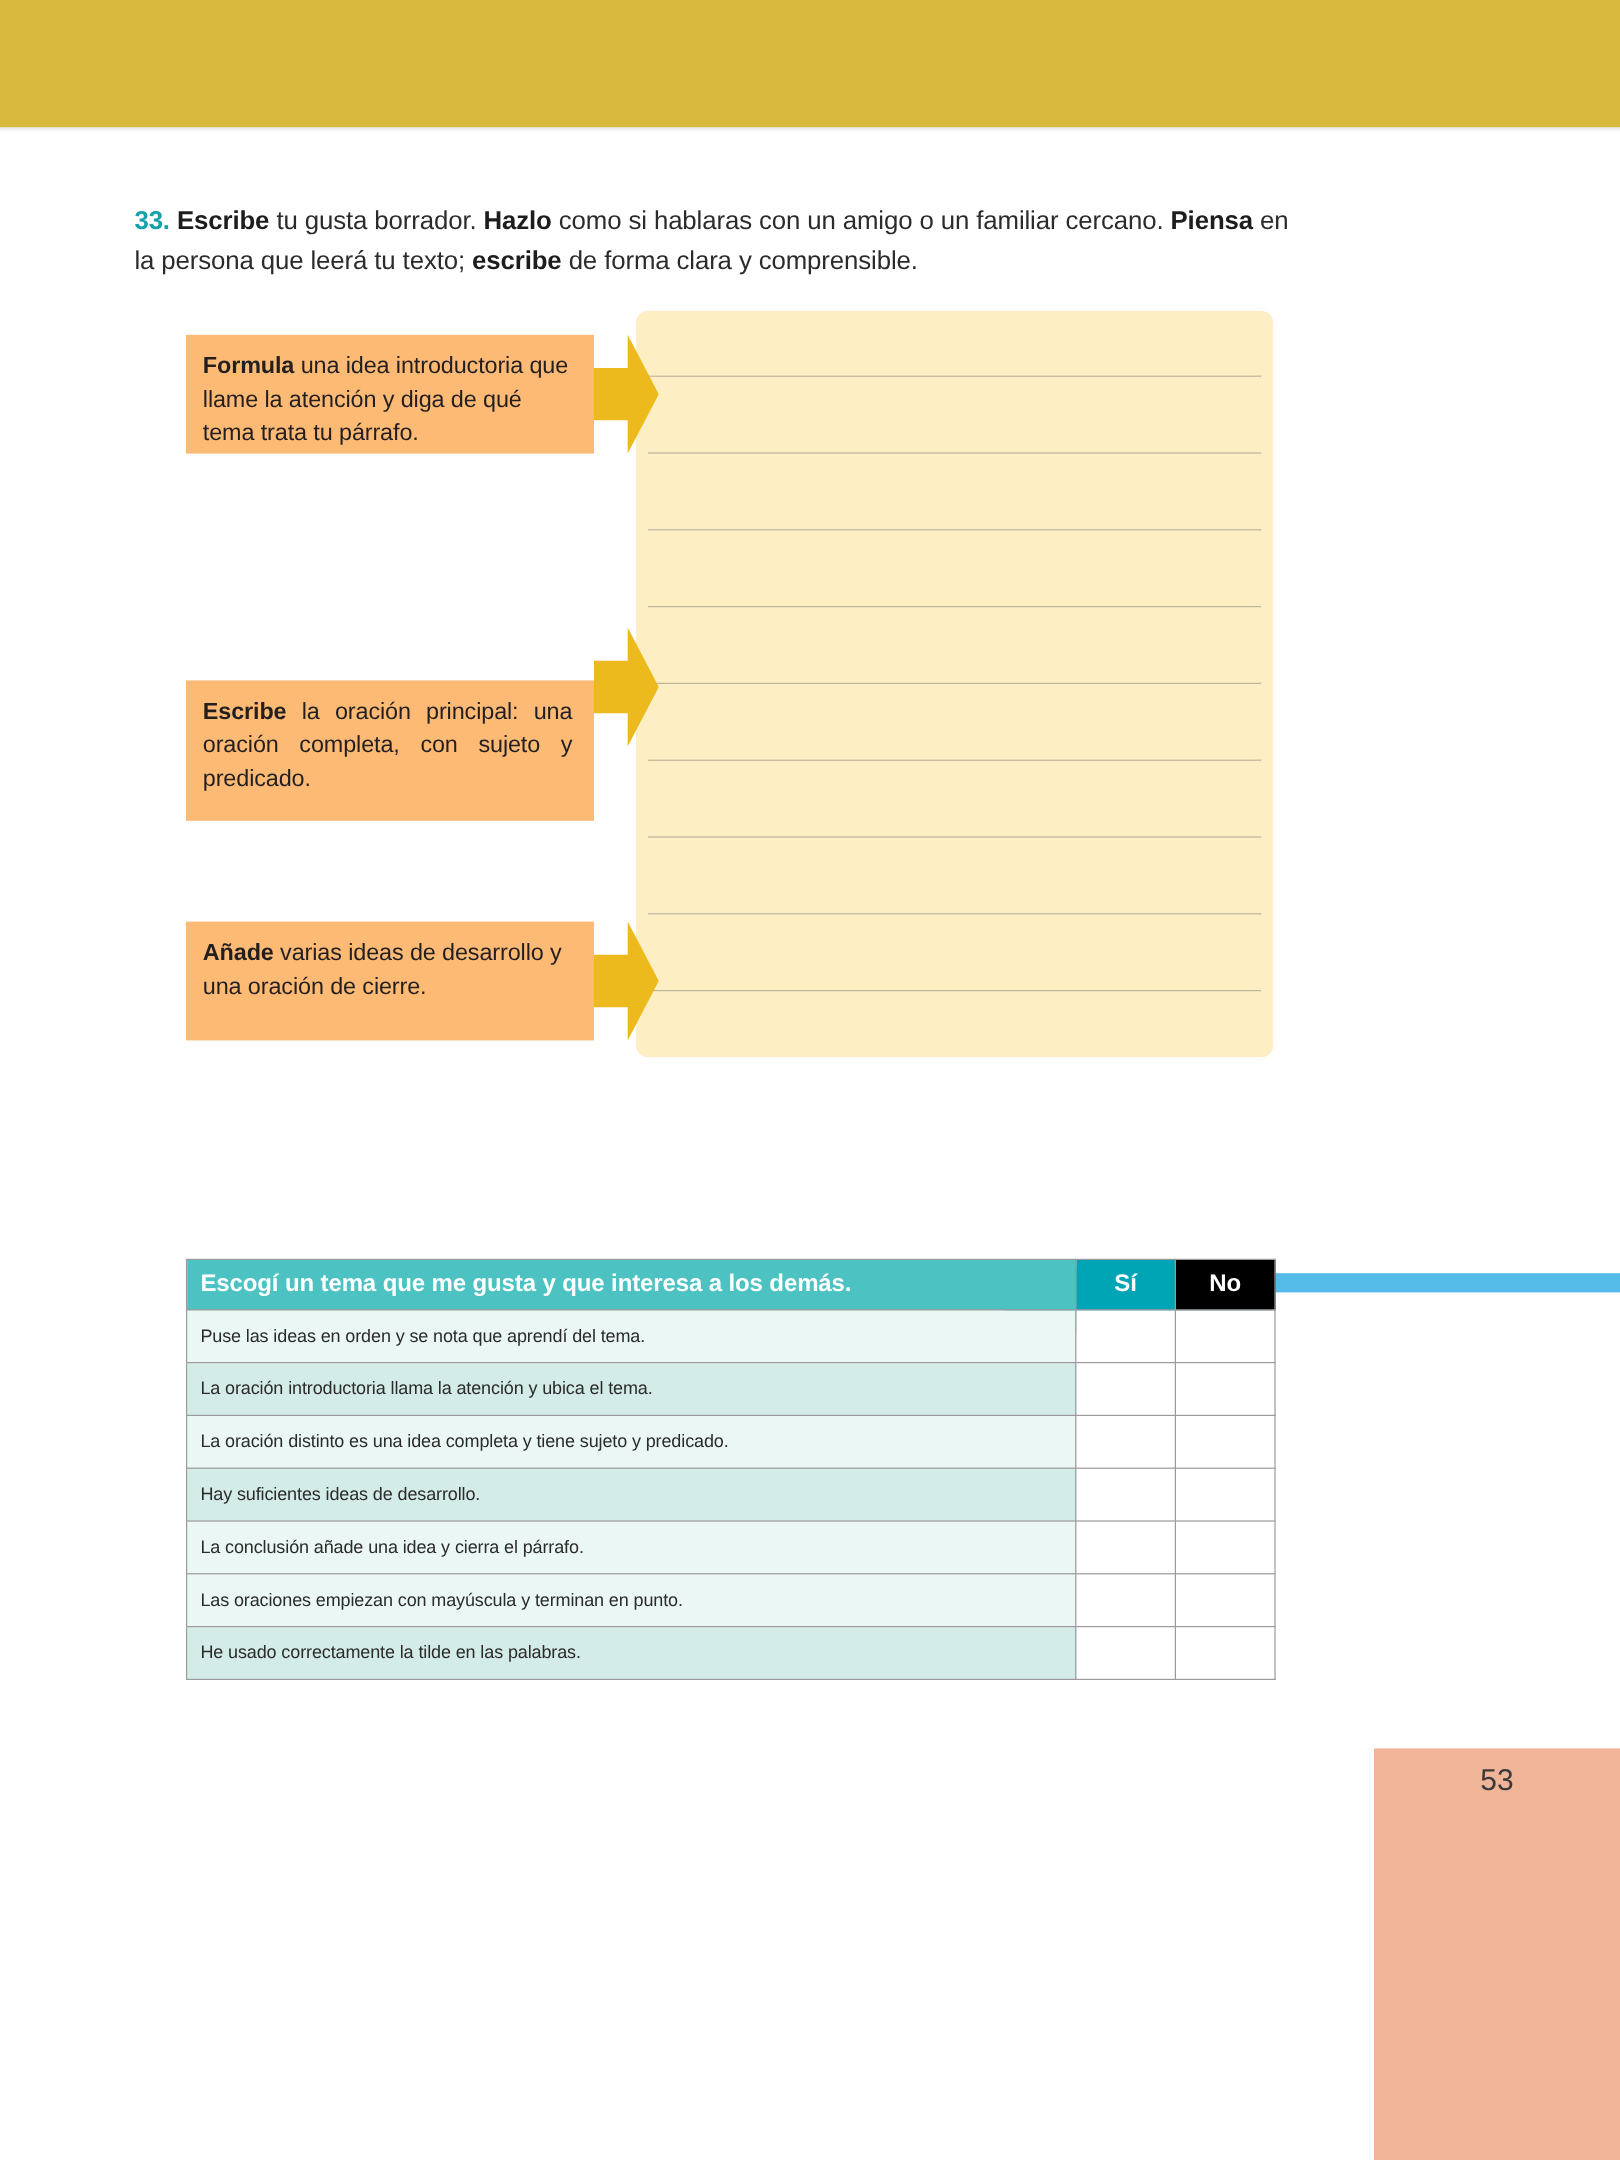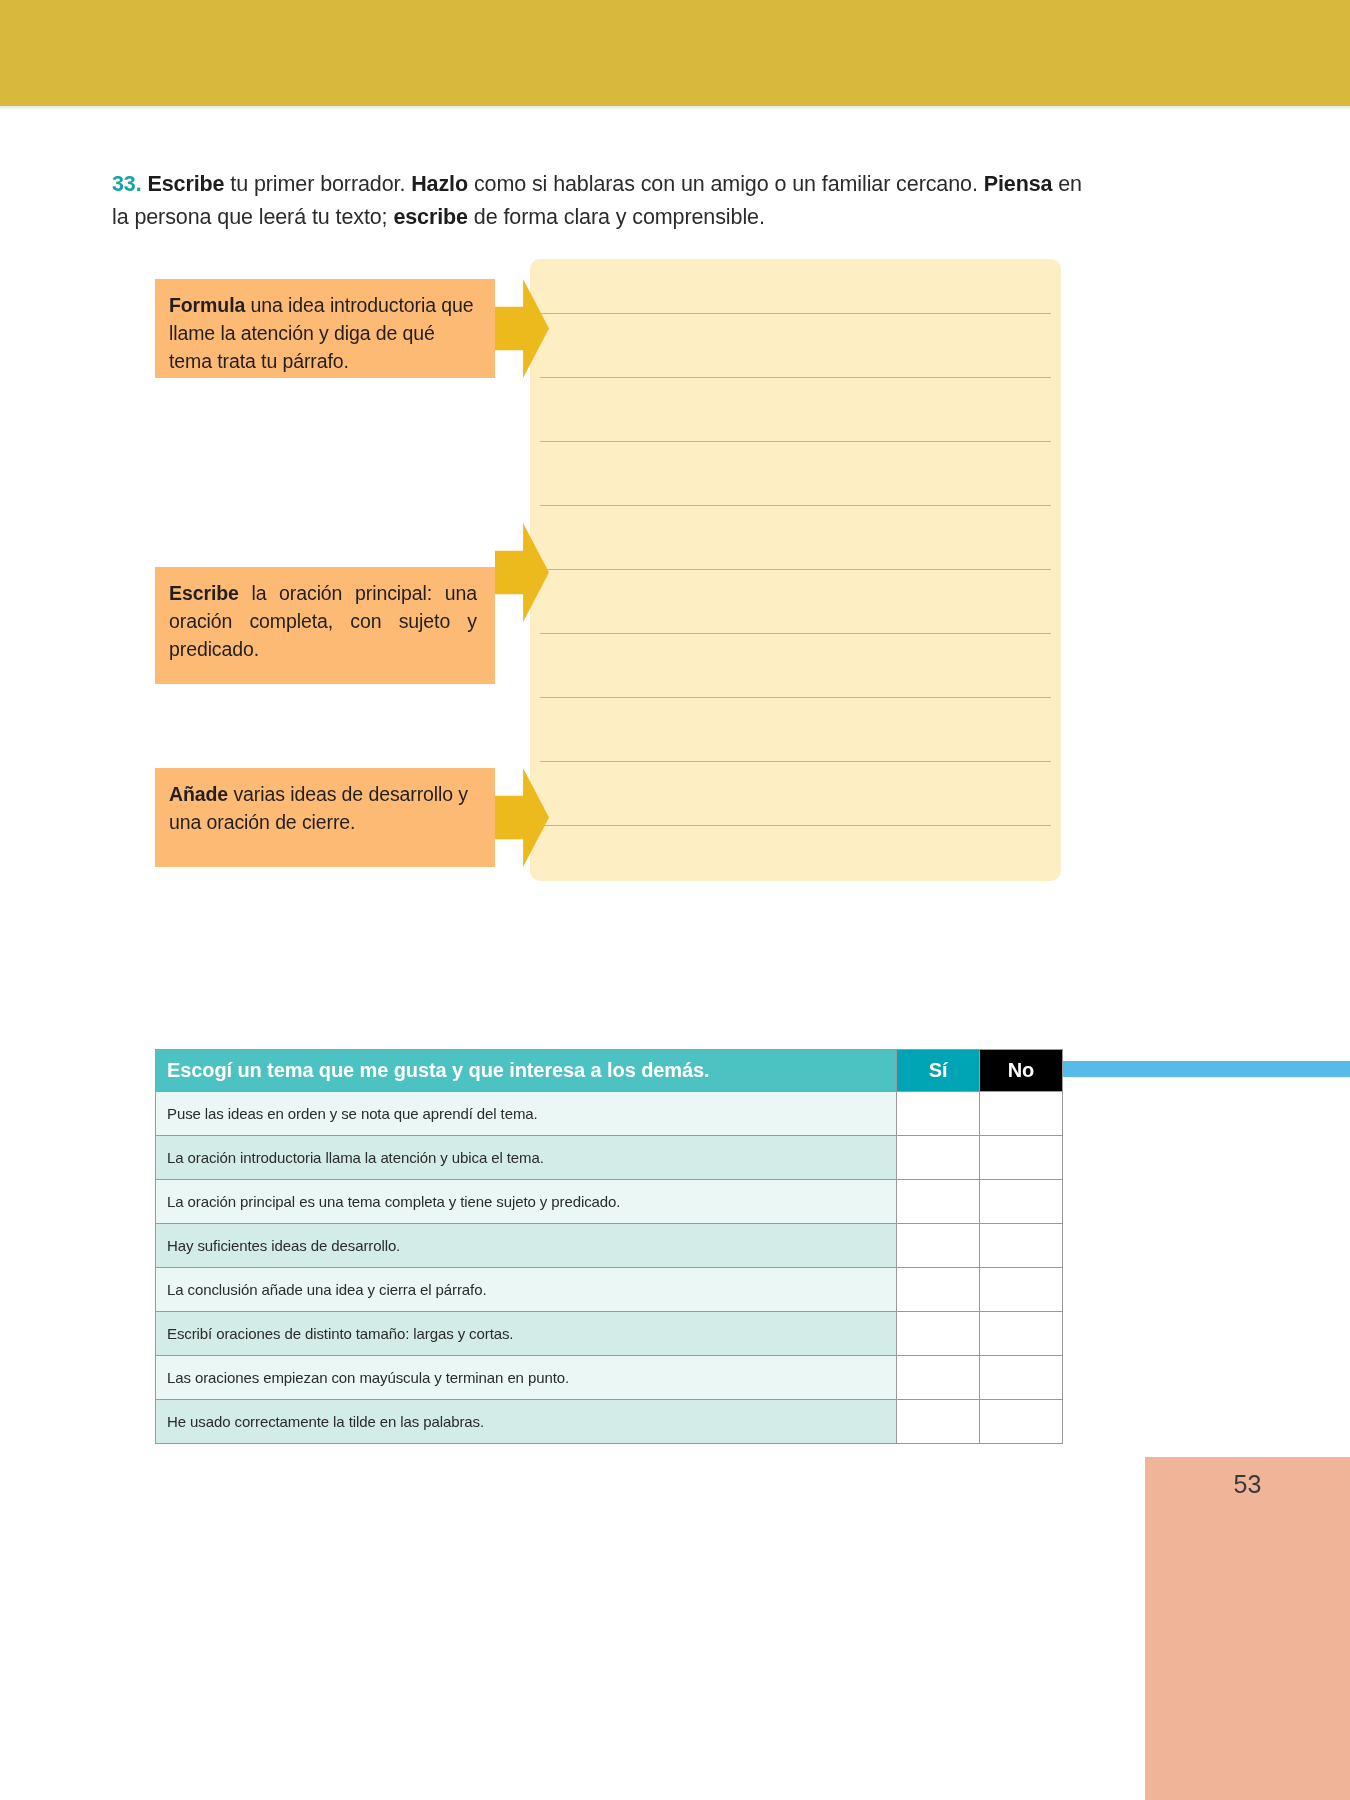--- a/index.html
+++ b/index.html
@@ -198,21 +198,21 @@
 </head>
 <body>
 
 <div id="page">
 
   <div class="top-band"></div>
   <div class="top-band-shadow"></div>
 
   <div class="ex33">
     <span class="ex-num">33.</span>
-    <span class="bold">Escribe</span><span> tu primer borrador. </span><span class="bold">Hazlo</span><span> como si hablaras con un amigo o un familiar cercano. </span><span class="bold">Piensa</span><span> en la persona que leerá tu texto; </span><span class="bold">escribe</span><span> de forma clara y comprensible.</span>
+    <span class="bold">Escribe</span><span> tu gusta borrador. </span><span class="bold">Hazlo</span><span> como si hablaras con un amigo o un familiar cercano. </span><span class="bold">Piensa</span><span> en la persona que leerá tu texto; </span><span class="bold">escribe</span><span> de forma clara y comprensible.</span>
   </div>
 
   <div class="writing-panel">
     <div class="rule" style="top:54px"></div>
     <div class="rule" style="top:118px"></div>
     <div class="rule" style="top:182px"></div>
     <div class="rule" style="top:246px"></div>
     <div class="rule" style="top:310px"></div>
     <div class="rule" style="top:374px"></div>
     <div class="rule" style="top:438px"></div>
@@ -259,39 +259,34 @@
         <td class="t-text">Puse las ideas en orden y se nota que aprendí del tema.</td>
         <td class="t-box"></td>
         <td class="t-box"></td>
       </tr>
       <tr class="even">
         <td class="t-text">La oración introductoria llama la atención y ubica el tema.</td>
         <td class="t-box"></td>
         <td class="t-box"></td>
       </tr>
       <tr class="odd">
-        <td class="t-text">La oración principal es una tema completa y tiene sujeto y predicado.</td>
+        <td class="t-text">La oración distinto es una idea completa y tiene sujeto y predicado.</td>
         <td class="t-box"></td>
         <td class="t-box"></td>
       </tr>
       <tr class="even">
         <td class="t-text">Hay suficientes ideas de desarrollo.</td>
         <td class="t-box"></td>
         <td class="t-box"></td>
       </tr>
       <tr class="odd">
         <td class="t-text">La conclusión añade una idea y cierra el párrafo.</td>
         <td class="t-box"></td>
         <td class="t-box"></td>
       </tr>
-      <tr class="even">
-        <td class="t-text">Escribí oraciones de distinto tamaño: largas y cortas.</td>
-        <td class="t-box"></td>
-        <td class="t-box"></td>
-      </tr>
       <tr class="odd">
         <td class="t-text">Las oraciones empiezan con mayúscula y terminan en punto.</td>
         <td class="t-box"></td>
         <td class="t-box"></td>
       </tr>
       <tr class="even">
         <td class="t-text">He usado correctamente la tilde en las palabras.</td>
         <td class="t-box"></td>
         <td class="t-box"></td>
       </tr>

